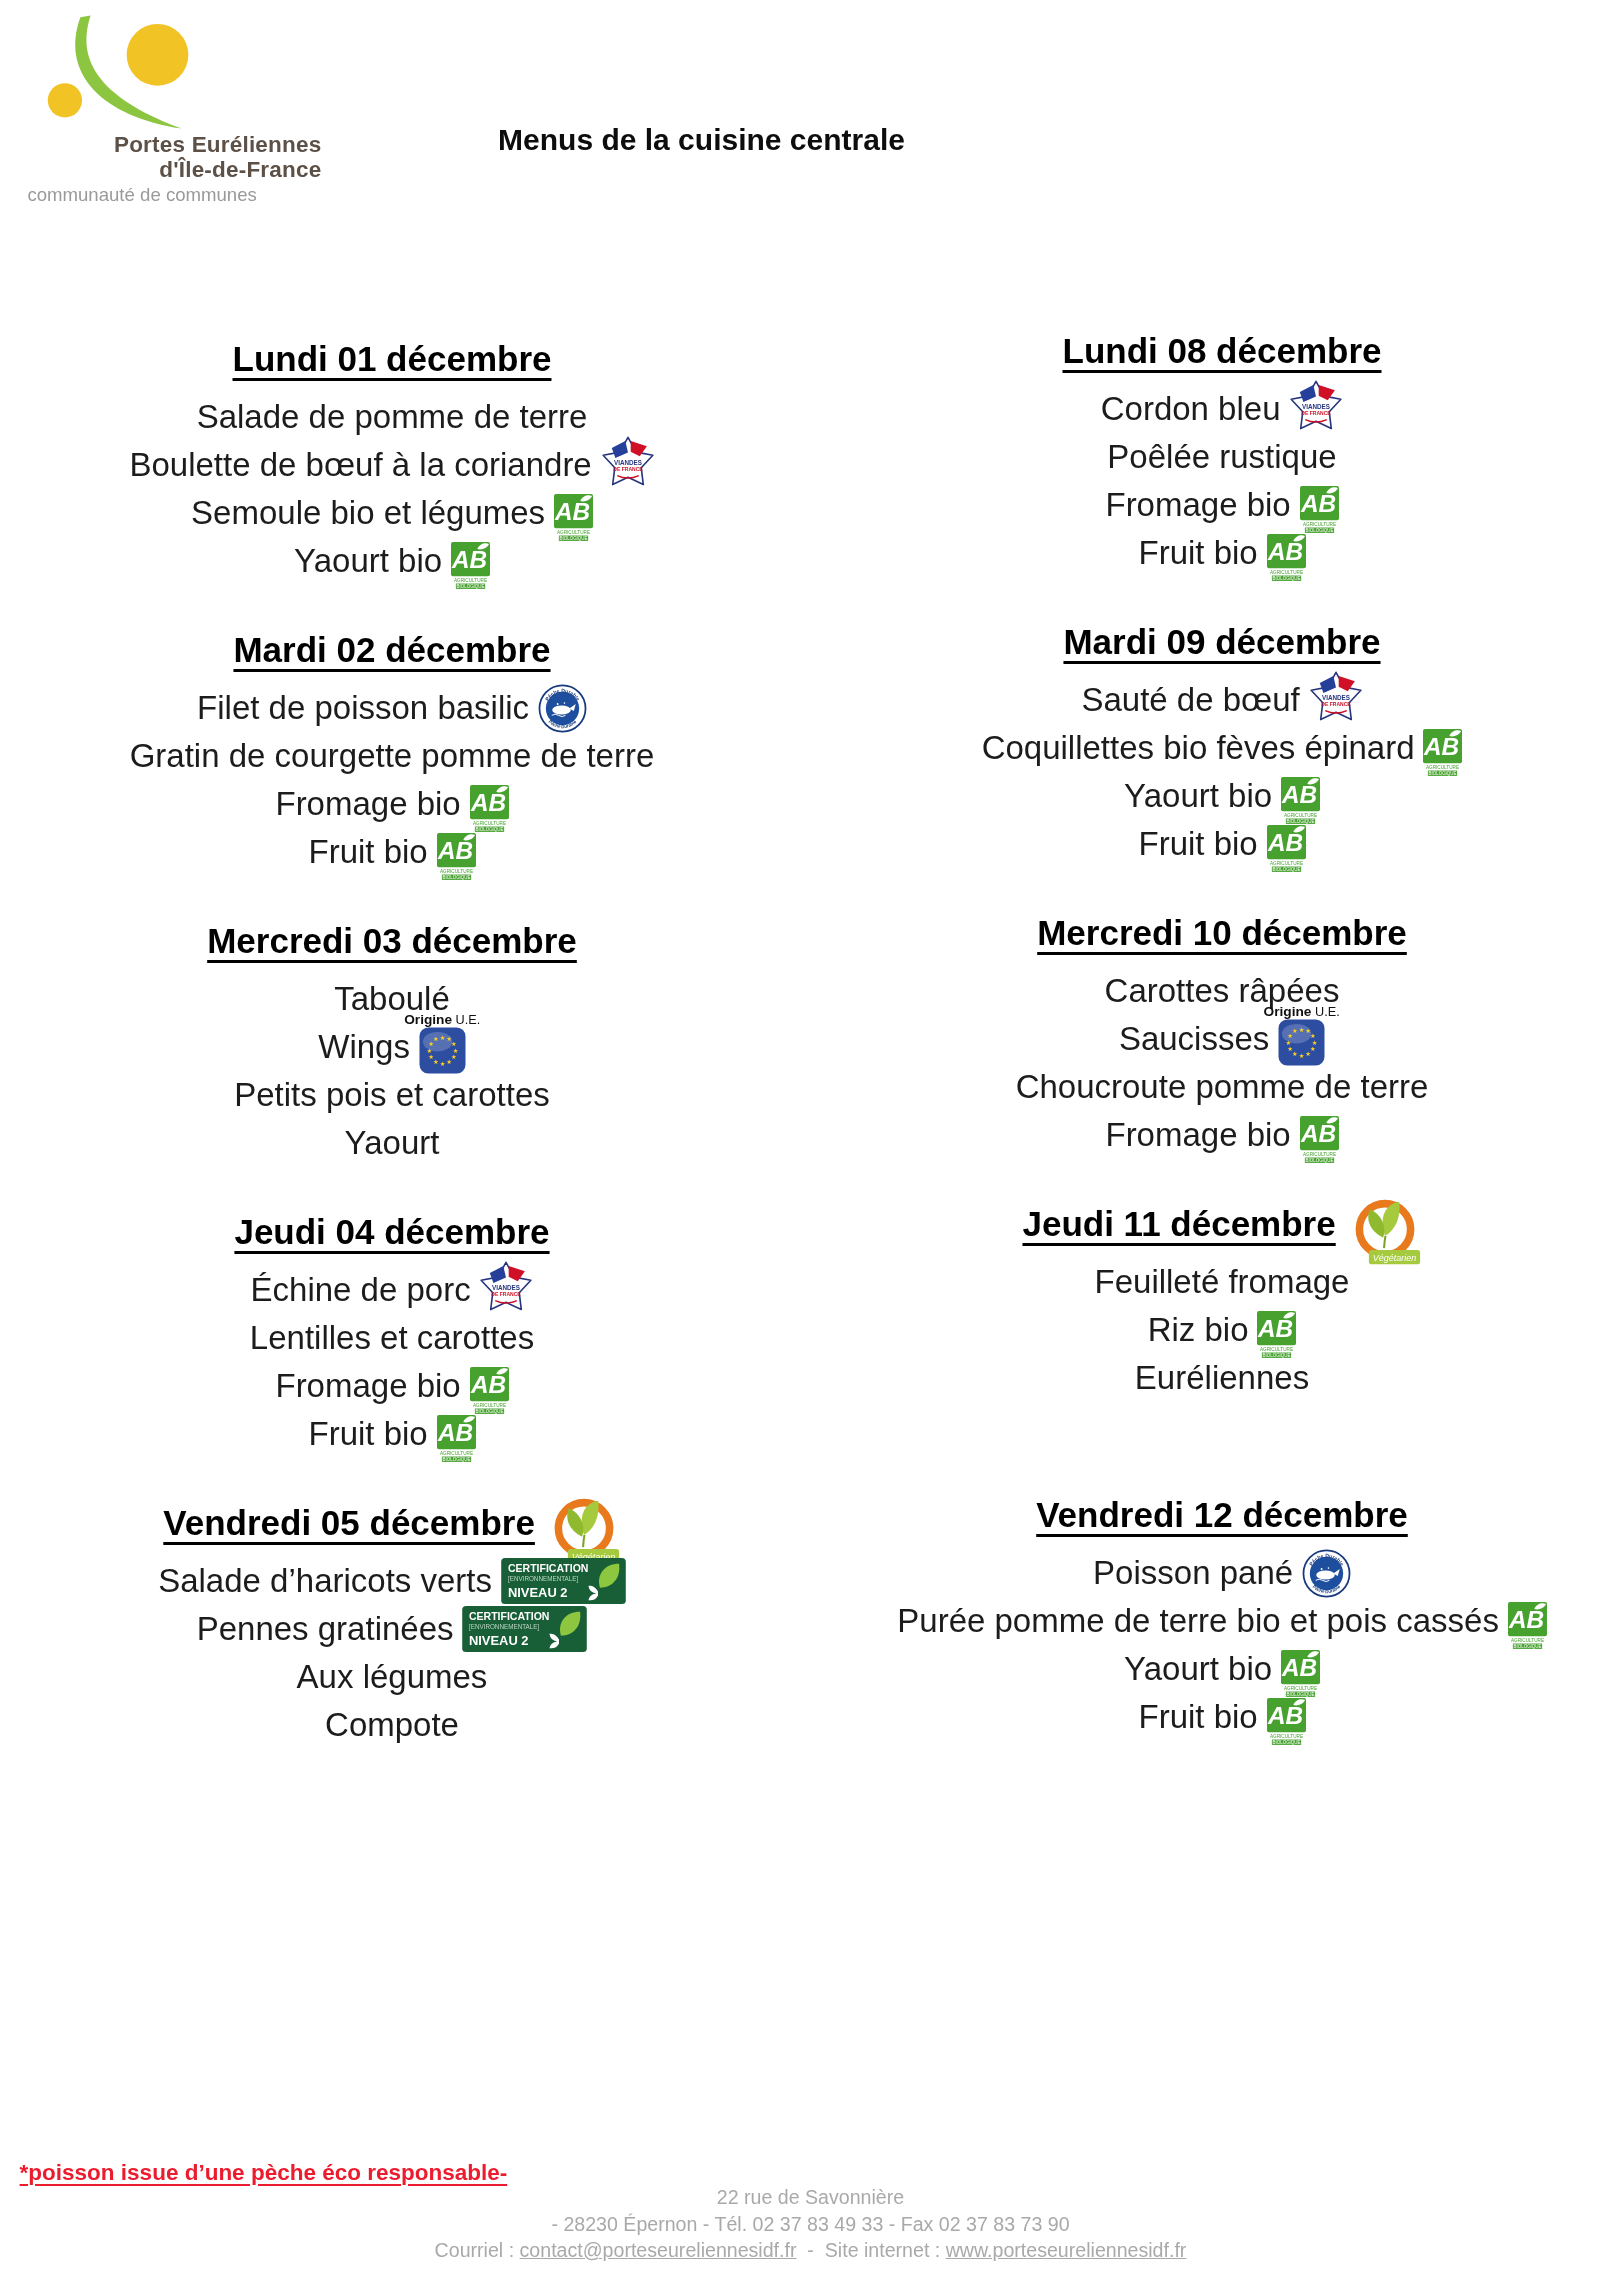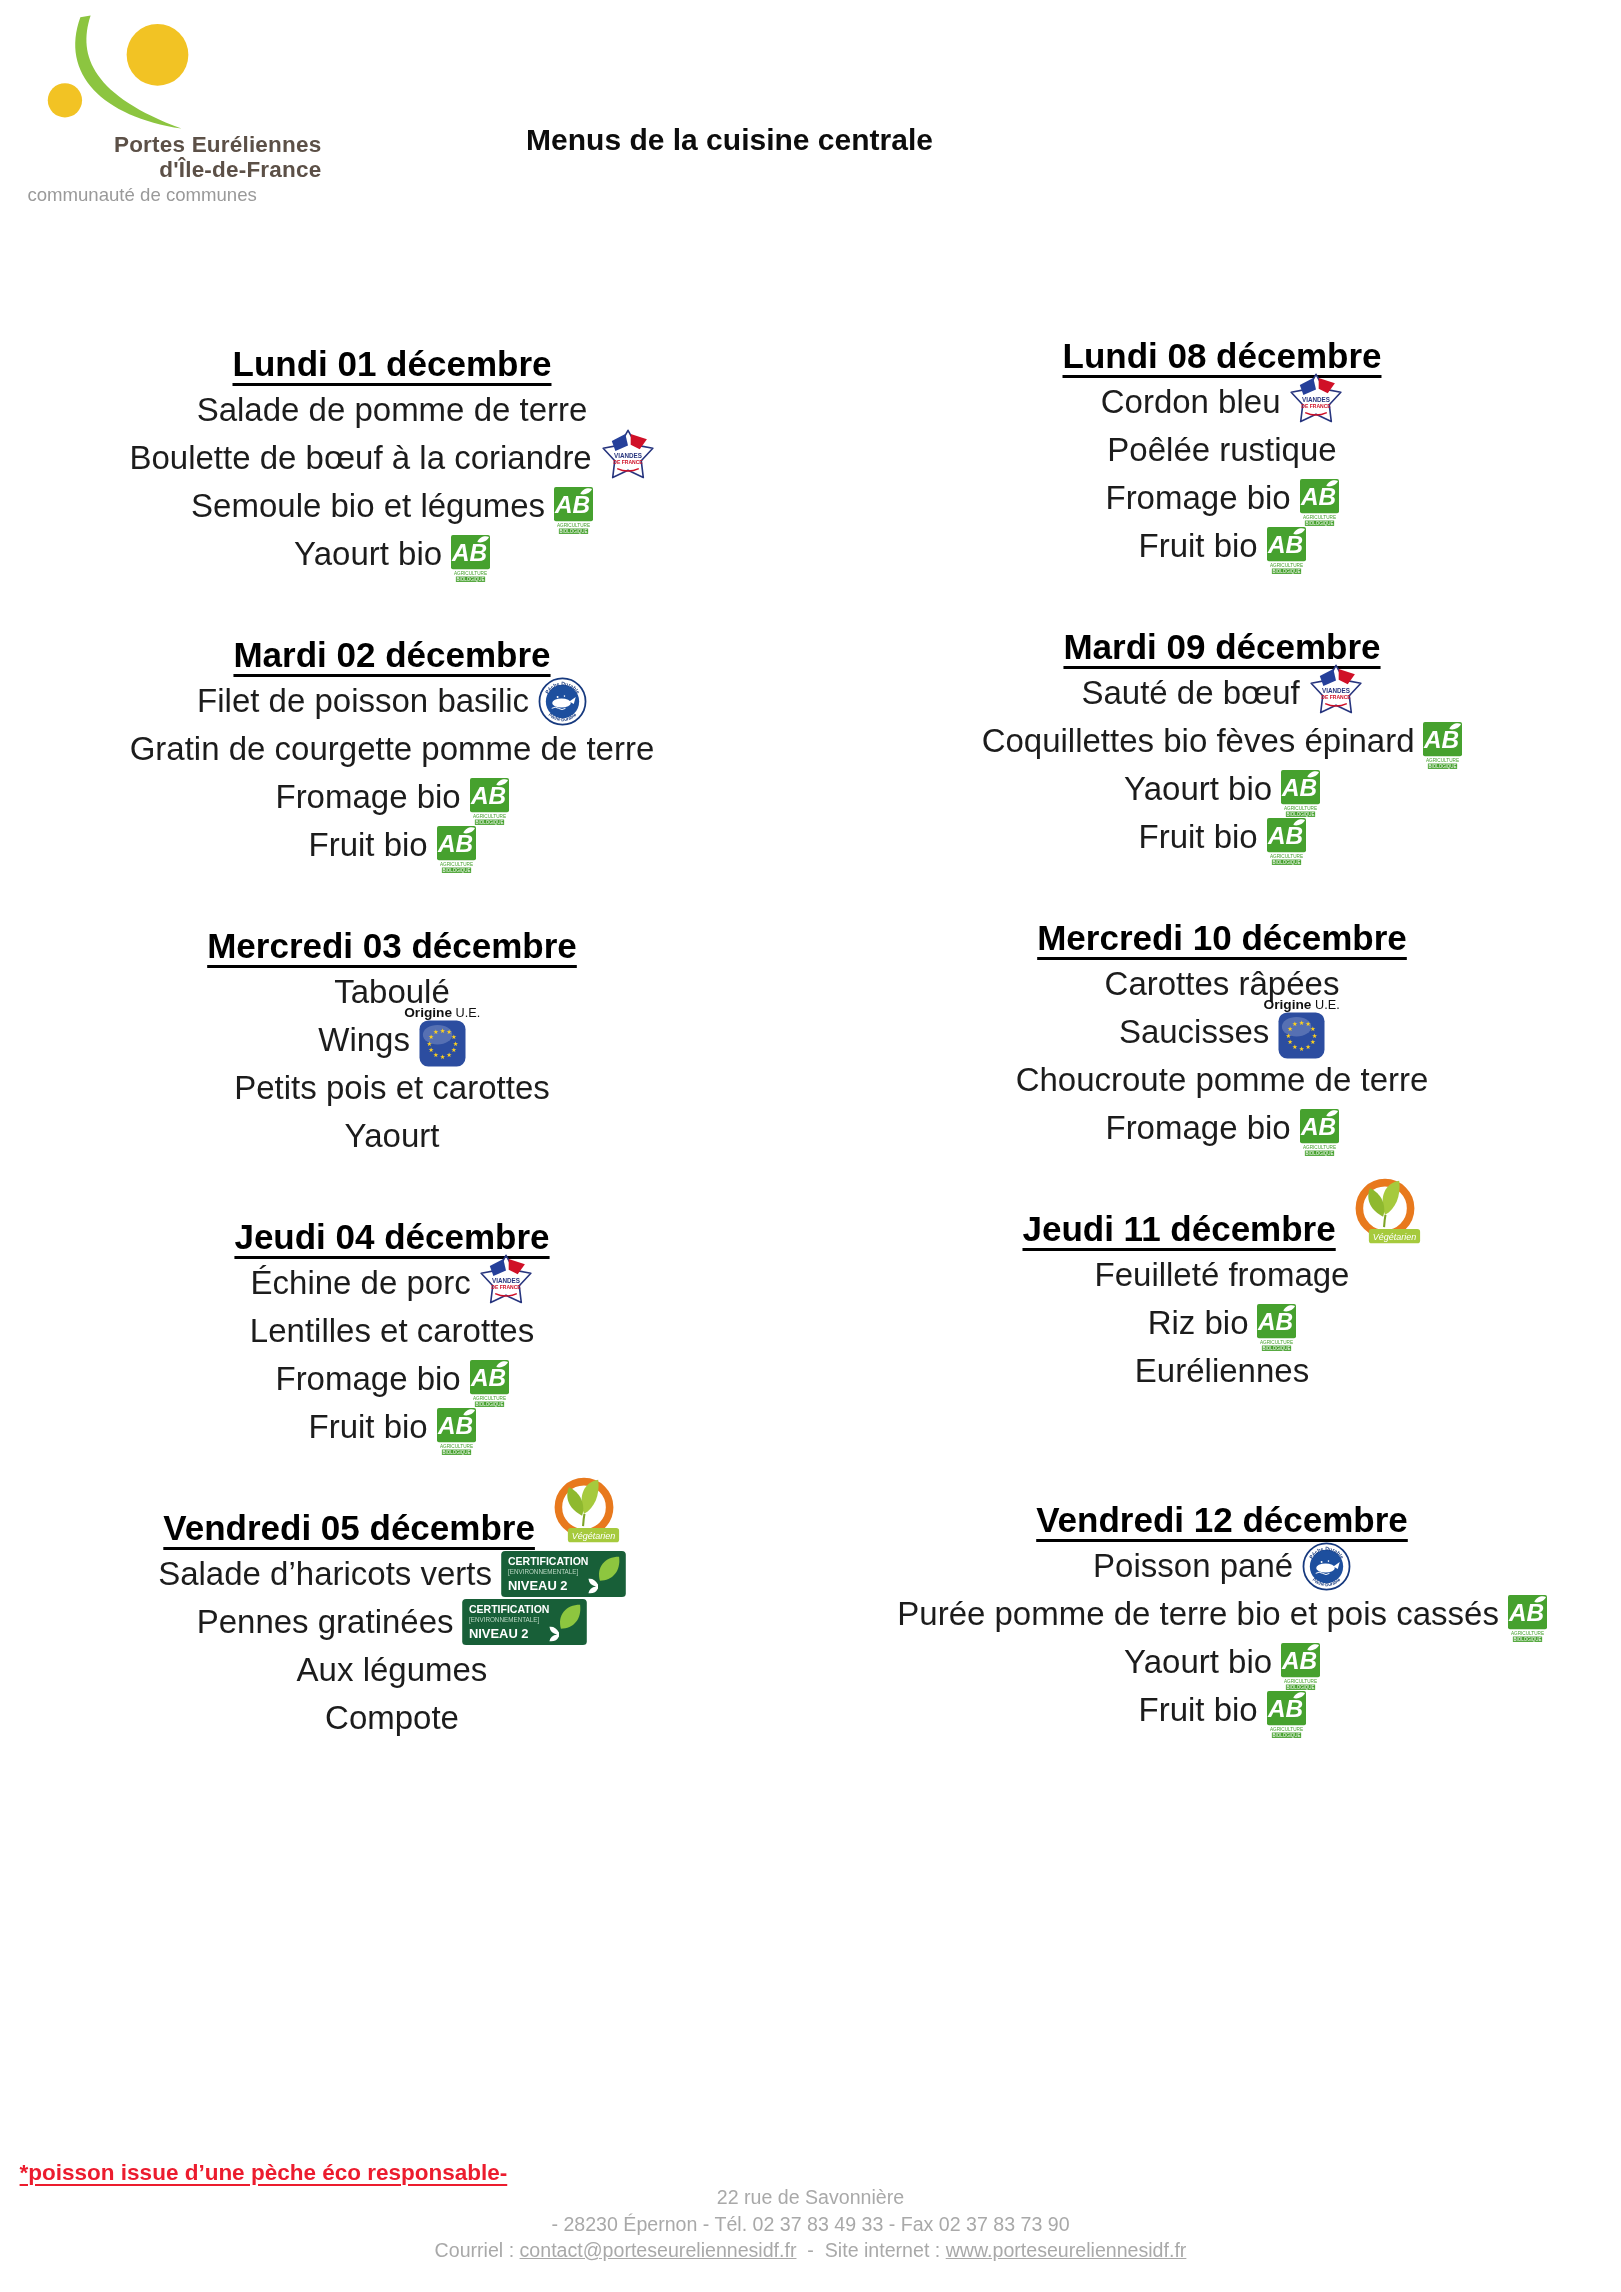--- a/index.html
+++ b/index.html
@@ -5,29 +5,29 @@
   html,body{margin:0;padding:0;background:#ffffff;}
   .page{position:relative;width:1621px;height:2293px;background:#fff;overflow:hidden;
         font-family:"Liberation Sans","DejaVu Sans",sans-serif;color:#1c1c1c;}
 
   
   .logo{position:absolute;left:27.4px;top:11.8px;width:294px;}
   .logo-graphic{display:block;width:181px;height:120px;margin-left:9.8px;}
   .logo-name{font-size:22.5px;font-weight:bold;color:#5c5047;line-height:25.5px;letter-spacing:0.2px;text-align:right;}
   .logo-sub{font-size:18.6px;color:#9a9a9a;line-height:23.5px;}
 
-  .doc-title{position:absolute;left:352px;top:123px;width:755px;text-align:center;
+  .doc-title{position:absolute;left:324px;top:123px;width:755px;text-align:center;
              font-size:30px;font-weight:bold;color:#0d0d0d;}
 
   
   .col{position:absolute;}
   .col-left{left:49px;top:339px;width:686px;}
   .col-right{left:879px;top:331px;width:686px;}
   .day{height:291px;text-align:center;}
-  .day-header{display:flex;justify-content:center;align-items:flex-end;gap:11.8px;height:45px;margin-bottom:2px;}
+  .day-header{display:flex;justify-content:center;align-items:flex-start;gap:11.8px;height:45px;margin-bottom:9px;}
   .hdr-text{font-size:35px;font-weight:bold;color:#000;text-decoration:underline;
             text-decoration-thickness:2.9px;text-underline-offset:6.9px;}
   .day-item{display:flex;justify-content:center;align-items:center;gap:8.8px;height:48px;white-space:nowrap;}
   .item-text{font-size:33px;color:#1c1c1c;}
 
   
   .badge{display:inline-flex;align-items:center;justify-content:center;flex:none;}
   .icon-viandes svg{width:54px;height:57px;margin-top:-5.9px;}
   .icon-ab svg{width:39px;height:47px;margin-top:9.8px;}
   .icon-peche svg{width:49px;height:49px;}

